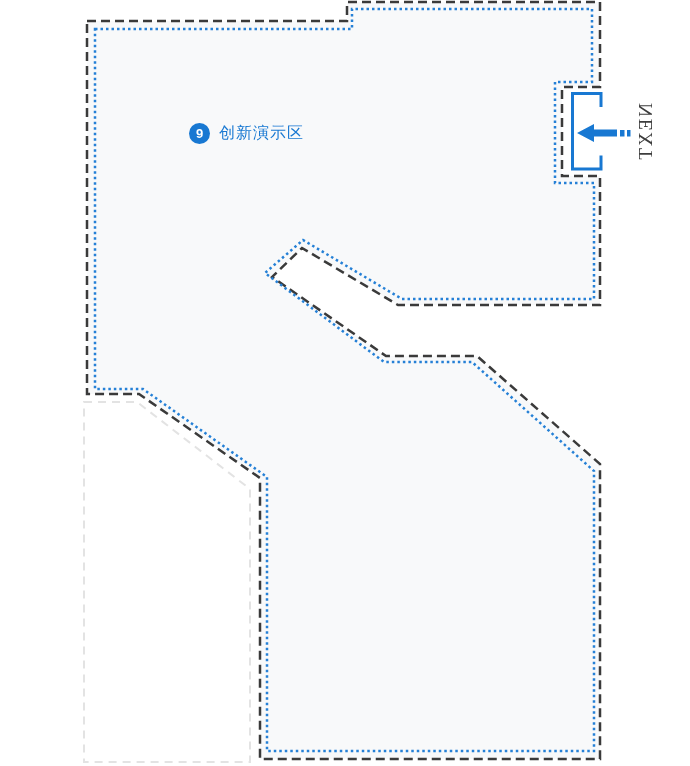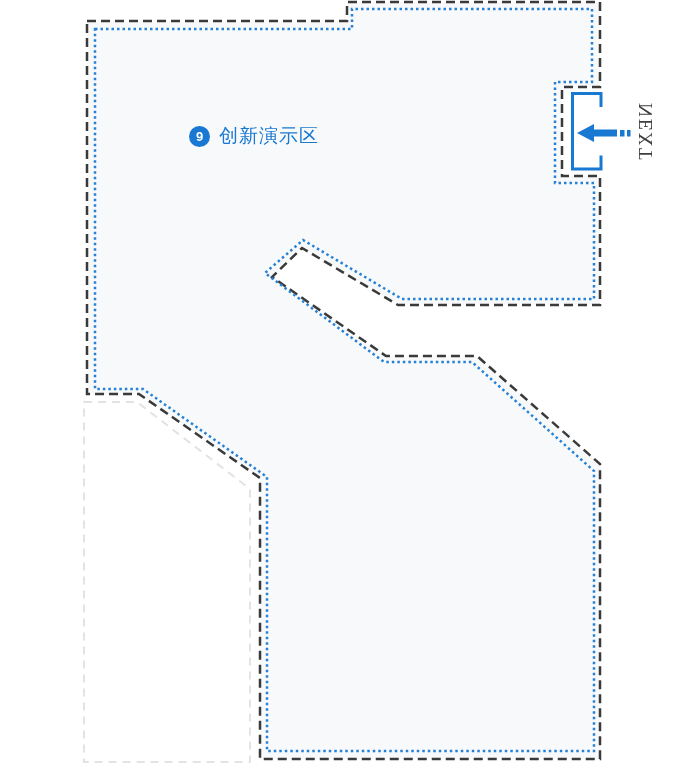--- a/index.html
+++ b/index.html
@@ -10,21 +10,21 @@
   #map-svg{position:absolute;left:0;top:0;}
   .area-label{
     position:absolute;left:189px;top:123px;display:flex;align-items:center;gap:9px;
     cursor:pointer;
   }
   .area-badge{
     width:21px;height:21px;border-radius:50%;background:#1878d2;color:#ffffff;
     font-size:13px;font-weight:bold;line-height:21px;text-align:center;flex:0 0 auto;
   }
   .area-name{
-    color:#1878d2;font-size:19px;letter-spacing:1px;white-space:nowrap;
+    color:#1878d2;font-size:16px;letter-spacing:1px;white-space:nowrap;
   }
   .next-label{
     position:absolute;left:613px;top:125px;width:66px;height:22px;
     transform:rotate(90deg) scaleY(-1);transform-origin:center;
     font-family:"Liberation Serif",serif;font-size:19px;letter-spacing:2px;
     color:#3d3d3d;line-height:22px;text-align:left;
   }
 </style>
 </head>
 <body>

